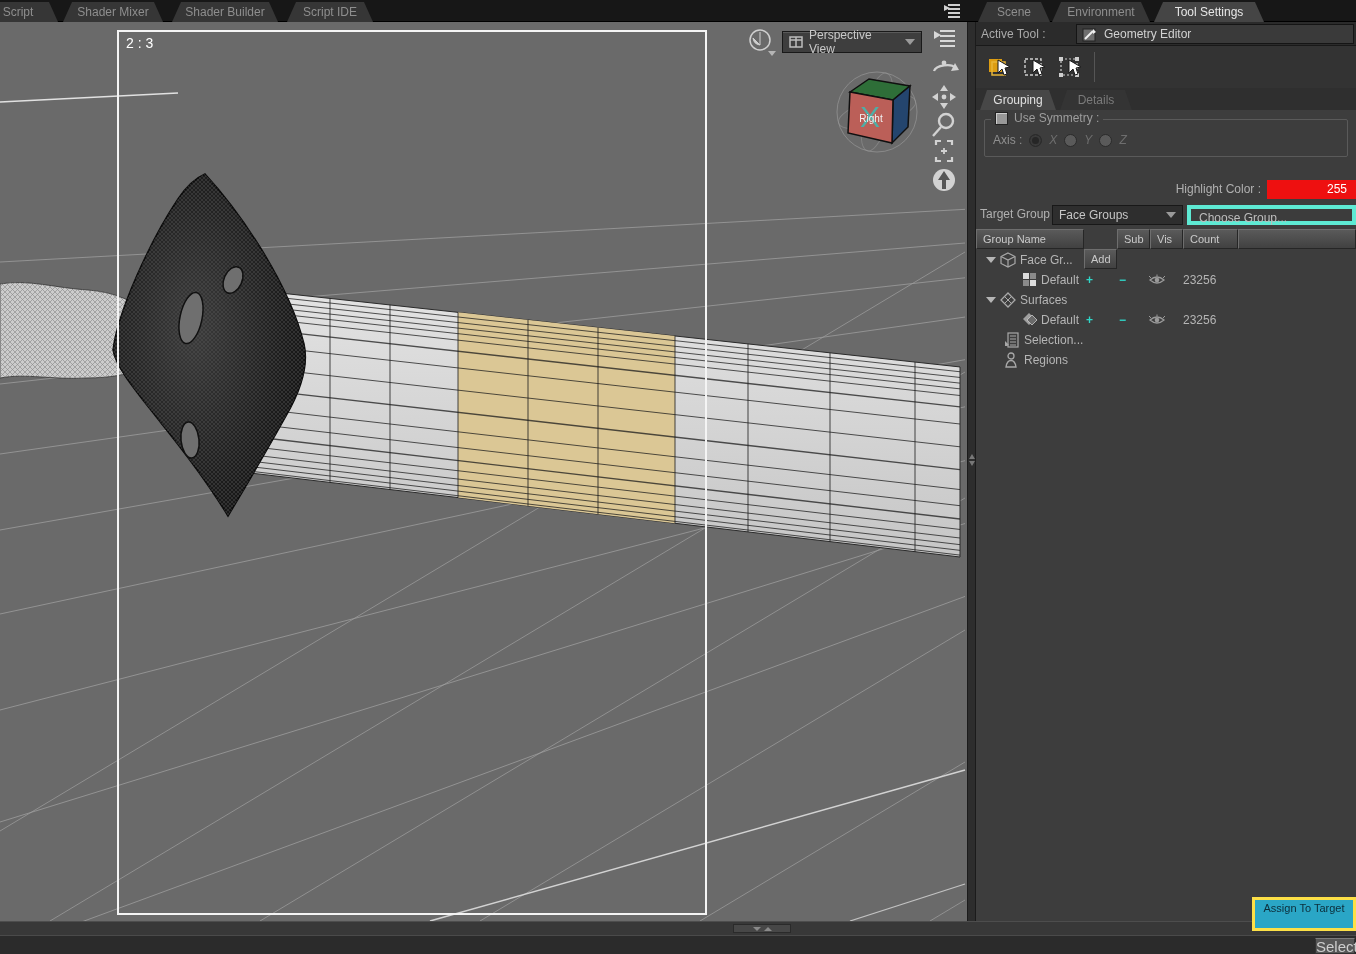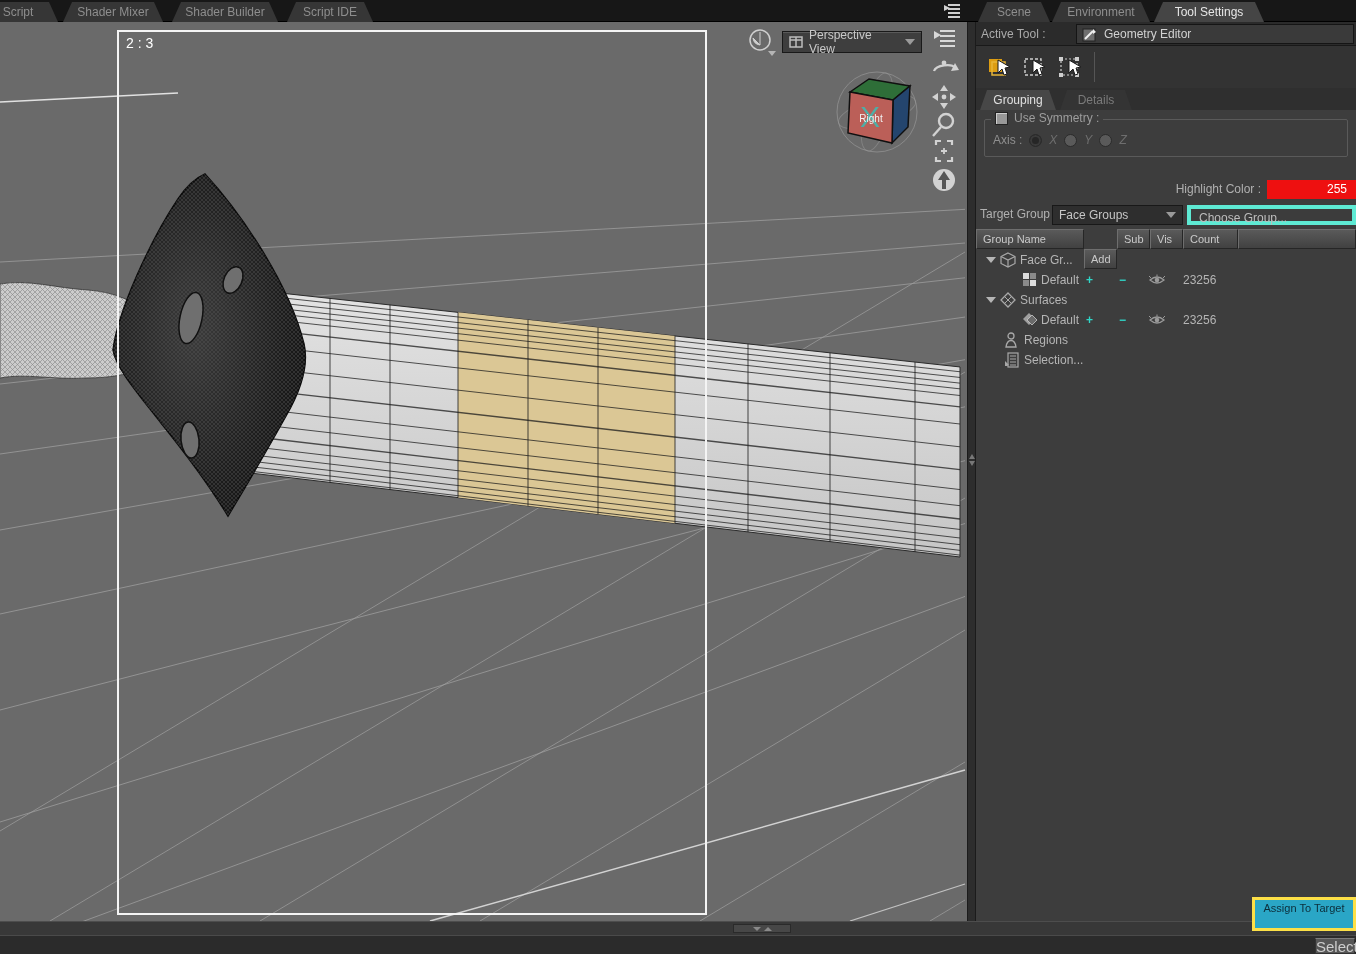--- a/index.html
+++ b/index.html
@@ -451,35 +451,35 @@
         <span class="sub">−</span>
         <svg class="vis" width="18" height="12">
           <path d="M2,6 Q9,0 16,6 Q9,12 2,6 Z" fill="none" stroke="#9a9a9a" stroke-width="1.3"></path>
           <circle cx="9" cy="6" r="2.3" fill="#9a9a9a"></circle>
           <path d="M3,4 L1,2 M15,4 L17,2 M9,2.5 L9,0.5" stroke="#9a9a9a" stroke-width="1"></path>
         </svg>
         <span class="cnt">23256</span>
       </div>
 
       <div class="trow">
-        <svg class="ticon" style="left:28px;" width="14" height="16">
-          <circle cx="7" cy="4" r="3" fill="none" stroke="#a8a8a8" stroke-width="1.3"></circle>
-          <path d="M2,15 Q3,8.5 7,8.5 Q11,8.5 12,15 Z" fill="none" stroke="#a8a8a8" stroke-width="1.3"></path>
-        </svg>
-        <span class="tlabel" style="left:48px;">Regions</span>
-      </div>
-
-      <div class="trow">
         <svg class="ticon" style="left:28px;" width="15" height="16">
           <rect x="4" y="1" width="10" height="14" fill="none" stroke="#a8a8a8" stroke-width="1.2"></rect>
           <path d="M6,4 L12,4 M6,7 L12,7 M6,10 L12,10 M6,13 L12,13" stroke="#a8a8a8" stroke-width="1"></path>
           <polygon points="1,9 5,13 3,14 1,14" fill="#a8a8a8"></polygon>
         </svg>
         <span class="tlabel" style="left:48px;">Selection...</span>
       </div>
+
+      <div class="trow">
+        <svg class="ticon" style="left:28px;" width="14" height="16">
+          <circle cx="7" cy="4" r="3" fill="none" stroke="#a8a8a8" stroke-width="1.3"></circle>
+          <path d="M2,15 Q3,8.5 7,8.5 Q11,8.5 12,15 Z" fill="none" stroke="#a8a8a8" stroke-width="1.3"></path>
+        </svg>
+        <span class="tlabel" style="left:48px;">Regions</span>
+      </div>
     </div>
 
     <div class="assign-row">
       <div class="assign-btn"><span>Assign To Target</span></div>
     </div>
   </div>
 
   <div class="statusbar">
     <div class="select-btn"><span>Select</span></div>
   </div>

